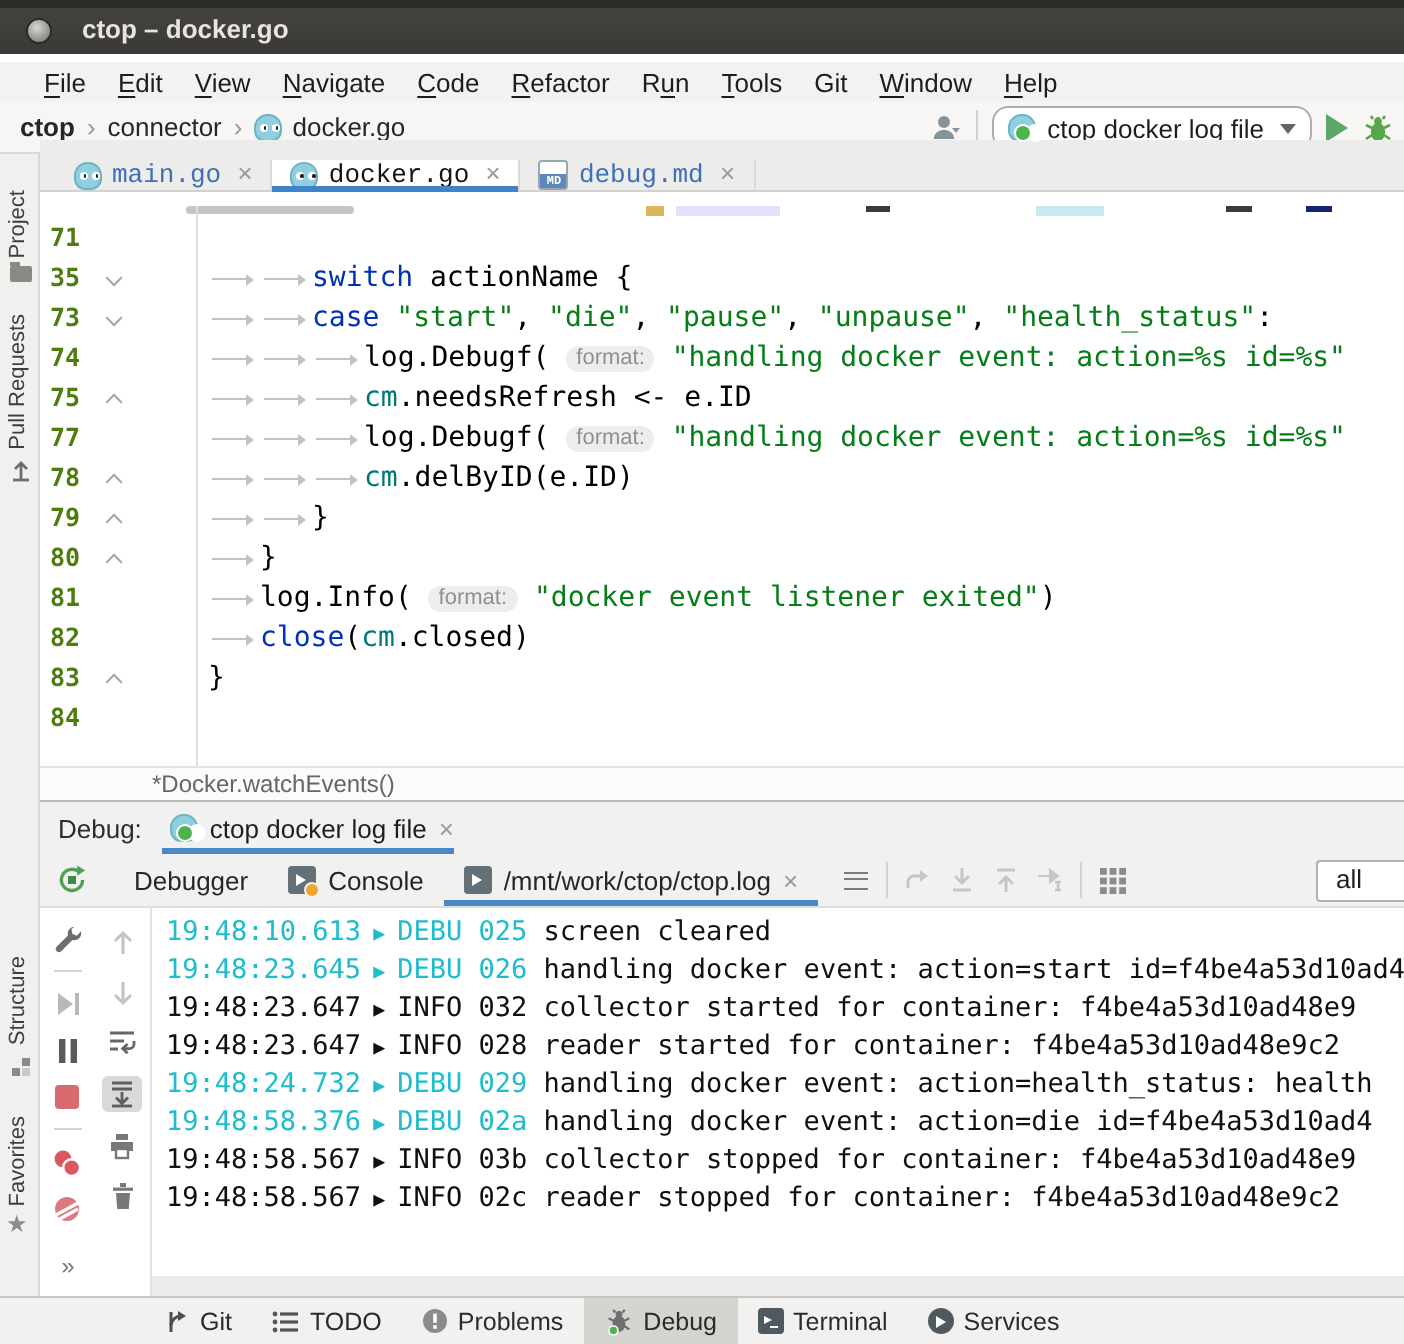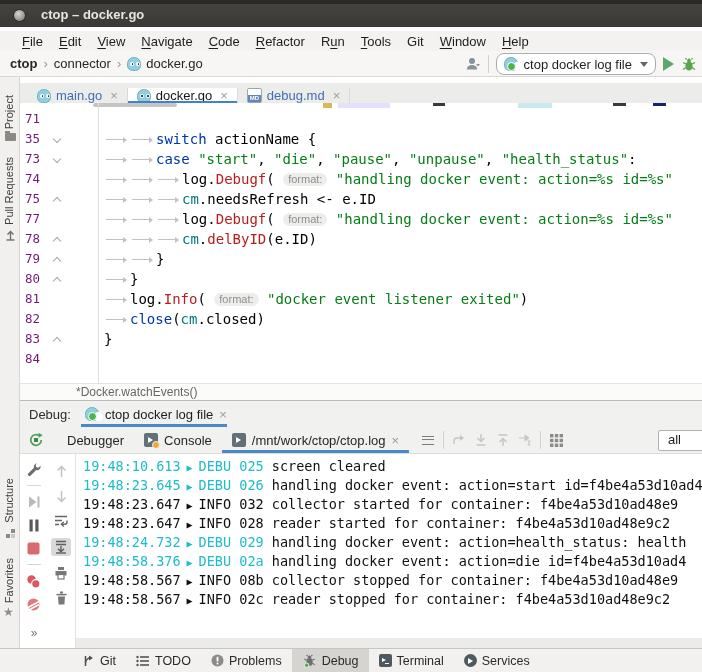--- a/index.html
+++ b/index.html
@@ -54,45 +54,45 @@
   .stripe { position:absolute; left:0; top:77px; width:20px; height:571px; background:#f1f0ee;
     border-right:1px solid #d8d7d5; }
   .vlabel { position:absolute; left:3px; writing-mode:vertical-rl; transform:rotate(180deg);
     font-size:11px; color:#3e3e3e; white-space:nowrap; }
   .s-folder { position:absolute; left:5px; width:11px; height:8px; background:#8a8a84; border-radius:1px; }
   .s-folder::before { content:""; position:absolute; left:0; top:-2px; width:5px; height:2px; background:#8a8a84; }
   .s-struct { position:absolute; left:6px; width:4px; height:4px; background:#8a8a8a;
     box-shadow:5px -5px 0 #8a8a8a, 5px 0 0 #c9c9c9; }
   .s-star { position:absolute; left:3px; font-size:12px; color:#8c8c8c; }
   
-  .tabbar { position:absolute; left:20px; top:83px; width:682px; height:26px; background:#ececeb;
-    border-bottom:1px solid #d2d1d0; display:flex; align-items:center; padding-left:8px; }
+  .tabbar { position:absolute; left:20px; top:70px; width:682px; height:26px; background:#ececeb;
+    border-bottom:1px solid #d2d1d0; display:flex; align-items:flex-end; padding-left:8px;font-family:Liberation Mono, monospace; }
   .etab { display:flex; align-items:center; gap:5px; padding:0 9px; border-right:1px solid #dadad9;
     font-size:13px; position:relative; cursor:default; }
   .etab.active { background:#fff; }
   .etab.active::after { content:""; position:absolute; left:0; right:0; bottom:-1px; height:3px; background:#4083c9; }
   .etab .x { color:#9b9b9b; font-size:13px; margin-left:3px; }
   
   .editor { position:absolute; left:20px; top:103px; width:682px; height:280px; background:#fff;
     overflow:hidden; font-family:"DejaVu Sans Mono", monospace; font-size:14px; }
   .gutter-border { position:absolute; left:78px; top:0; bottom:0; width:1px; background:#dedede; }
   .clines { position:absolute; left:0; top:6px; right:0; }
   .cline { display:flex; height:20px; line-height:20px; white-space:pre; }
-  .lnum { width:20px; flex:none; text-align:right; color:#701a75; font-size:12.5px; }
+  .lnum { width:20px; flex:none; text-align:right; color:#4d7c0f; font-size:12.5px;font-weight:bold; }
   .foldc { width:28px; flex:none; position:relative; }
   .chev { position:absolute; left:14px; top:7px; width:6px; height:6px;
     border-right:1.4px solid #a6a6a6; border-bottom:1.4px solid #a6a6a6; }
   .chev.down { transform:rotate(45deg); }
   .chev.up { transform:rotate(-135deg); top:9px; }
   .ccode { margin-left:36px; white-space:pre; }
   .tabarrow { display:inline-block; width:26px; height:20px; position:relative; vertical-align:top; }
   .tabarrow::before { content:""; position:absolute; left:2px; right:7px; top:10px; border-top:1px solid #c2c2c2; }
   .tabarrow::after { content:""; position:absolute; right:3px; top:7.5px; width:0; height:0;
     border-top:3px solid transparent; border-bottom:3px solid transparent; border-left:4px solid #c2c2c2; }
-  .kw { color:#0033b3; } .str { color:#067d17; } .fn { color:#b91c1c; } .vr { color:#007878; } .tx { color:#000; }
+  .kw { color:#0033b3; } .str { color:#067d17; } .fn { color:#000000; } .vr { color:#007878; } .tx { color:#000; }
   .hint { background:#ededec; color:#8f8f8f; border-radius:7px; padding:0px 5px 1px;
     font-size:11px; font-family:"Liberation Sans",sans-serif; vertical-align:1px; }
   .hsb { position:absolute; left:73px; top:0; width:84px; height:4px; background:#9e9e9e; opacity:.6; border-radius:2px; }
   .frag { position:absolute; top:0; height:5px; }
   
   .ctxbar { position:absolute; left:20px; top:383px; width:682px; height:17px; background:#fbfbfa;
     border-top:1px solid #e3e3e2; font-size:12px; color:#666; line-height:16px; padding-left:56px; }
   
   .dbghead { position:absolute; left:20px; top:400px; width:682px; height:27px; background:#f1f1f0;
     border-top:1px solid #bcbbb8; display:flex; align-items:stretch; }
@@ -430,21 +430,21 @@
       </span>
     </div>
     <div class="logarea">
       <div id="log-rows">
           <div class="lrow"><span class="cyan">19:48:10.613</span><span class="arr cyan"> ▶ </span><span class="cyan">DEBU 025</span><span class="blk"> screen cleared</span></div>
           <div class="lrow"><span class="cyan">19:48:23.645</span><span class="arr cyan"> ▶ </span><span class="cyan">DEBU 026</span><span class="blk"> handling docker event: action=start id=f4be4a53d10ad48</span></div>
           <div class="lrow"><span class="blk">19:48:23.647</span><span class="arr blk"> ▶ </span><span class="blk">INFO 032</span><span class="blk"> collector started for container: f4be4a53d10ad48e9</span></div>
           <div class="lrow"><span class="blk">19:48:23.647</span><span class="arr blk"> ▶ </span><span class="blk">INFO 028</span><span class="blk"> reader started for container: f4be4a53d10ad48e9c2</span></div>
           <div class="lrow"><span class="cyan">19:48:24.732</span><span class="arr cyan"> ▶ </span><span class="cyan">DEBU 029</span><span class="blk"> handling docker event: action=health_status: health</span></div>
           <div class="lrow"><span class="cyan">19:48:58.376</span><span class="arr cyan"> ▶ </span><span class="cyan">DEBU 02a</span><span class="blk"> handling docker event: action=die id=f4be4a53d10ad4</span></div>
-          <div class="lrow"><span class="blk">19:48:58.567</span><span class="arr blk"> ▶ </span><span class="blk">INFO 08b</span><span class="blk"> collector stopped for container: f4be4a53d10ad48e9</span></div>
+          <div class="lrow"><span class="blk">19:48:58.567</span><span class="arr blk"> ▶ </span><span class="blk">INFO 03b</span><span class="blk"> collector stopped for container: f4be4a53d10ad48e9</span></div>
           <div class="lrow"><span class="blk">19:48:58.567</span><span class="arr blk"> ▶ </span><span class="blk">INFO 02c</span><span class="blk"> reader stopped for container: f4be4a53d10ad48e9c2</span></div>
         </div>
       <div class="logstrip"></div>
     </div>
   </div>
 
   <div class="statusbar">
       <div class="sitem">
         <span style="display: flex; align-items: center;">
           <svg width="13" height="14" viewBox="0 0 13 14">

